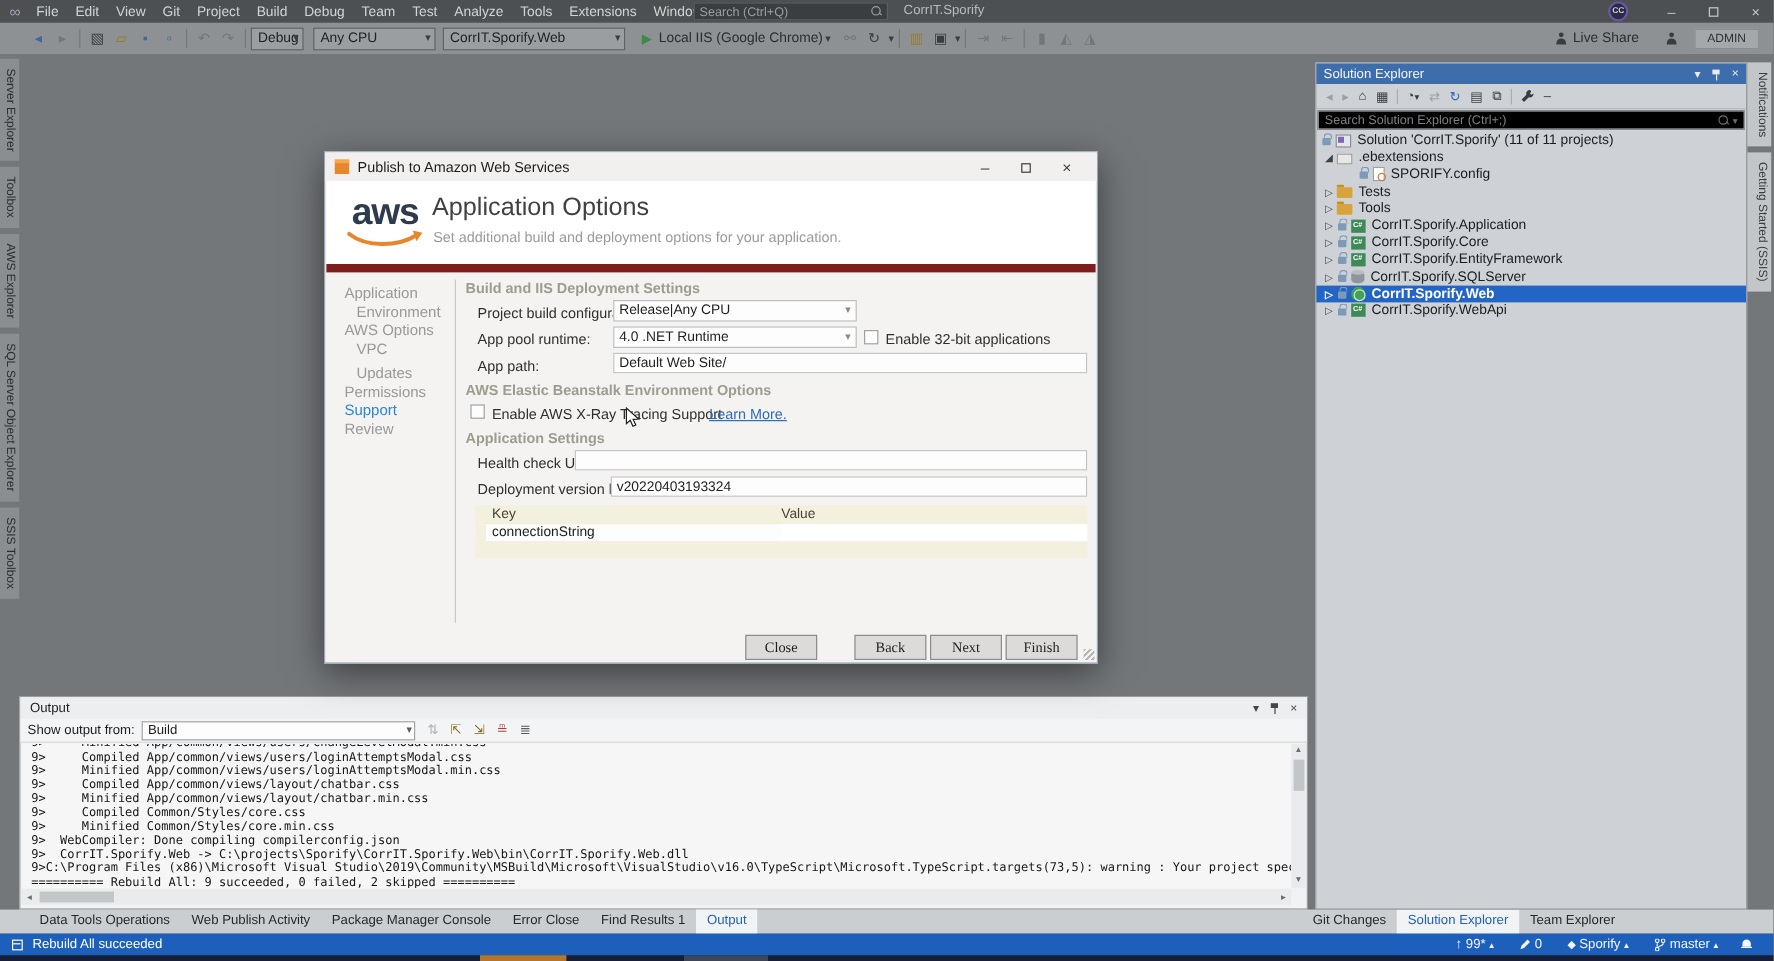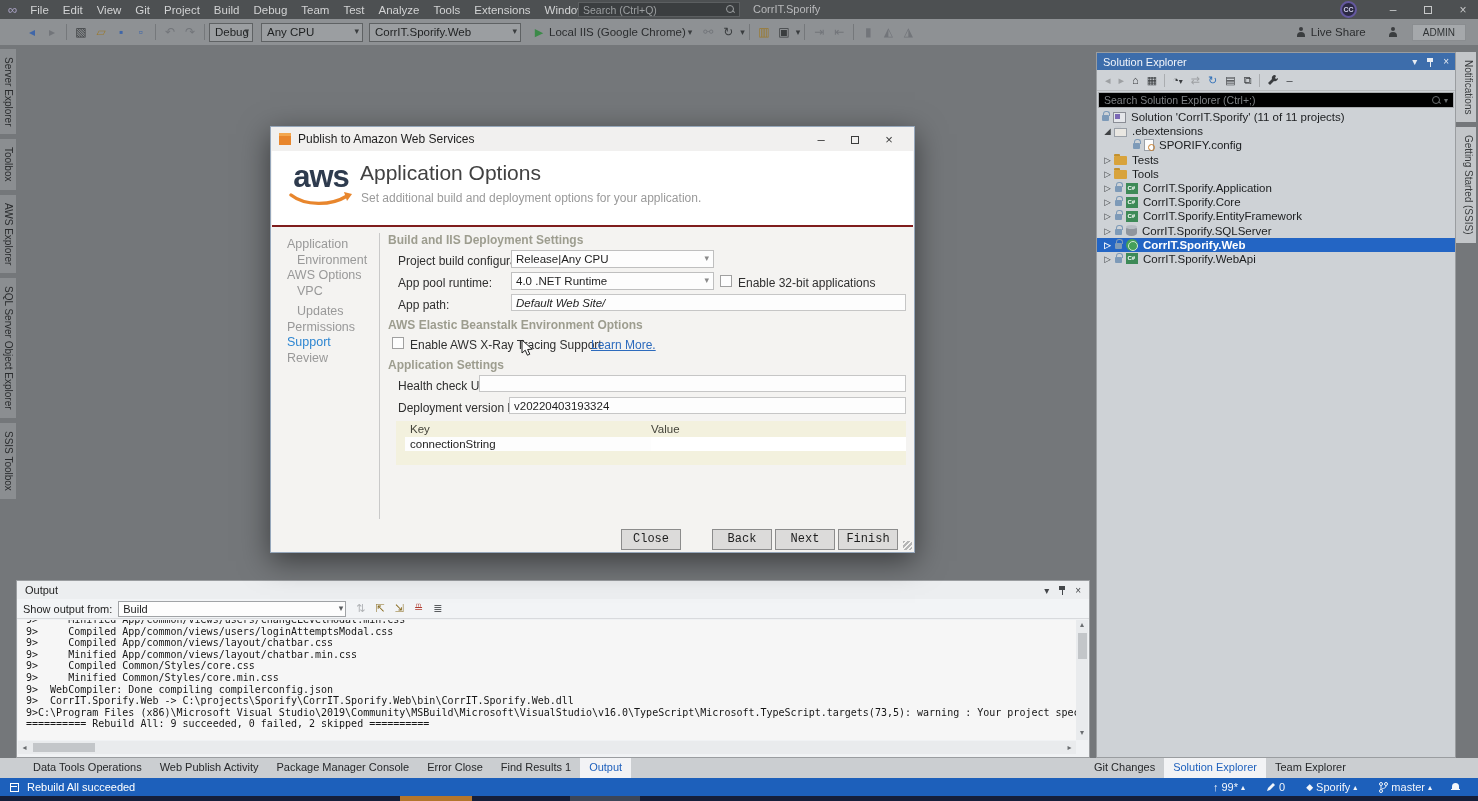--- a/index.html
+++ b/index.html
@@ -125,21 +125,21 @@
   .ic-database::before{content:'';position:absolute;left:0;top:-1px;width:11px;height:4px;border-radius:50%;background:#b8bdc4}
   .ic-web{background:#45a05a;width:12px;height:12px;border-radius:50%}
   .ic-web::after{content:'';position:absolute;left:2px;top:2px;width:8px;height:8px;border:1px solid #cfe8d4;border-radius:50%}
 
   
   #dialog{position:absolute;left:270px;top:126px;width:645px;height:427px;background:#f4f3f1;border:1px solid #96a7bb;box-shadow:0 8px 28px rgba(0,0,0,.5);font-size:12px}
   #dlg-title{height:24px;background:#f1f0ef;display:flex;align-items:center;padding:0 8px;font-size:12px;color:#1e1e1e}
   .awscube{width:12px;height:12px;background:#e8862d;border-top:3px solid #f3a74f;margin-right:7px}
   #dlg-title .sp{flex:1}
   #dlg-title .wb{width:34px;text-align:center;color:#3c3c3c;font-size:13px}
-  #dlg-header{position:absolute;left:1px;top:24px;right:1px;height:76px;background:#fff;border-bottom:2px solid #7f1d1d}
+  #dlg-header{position:absolute;left:1px;top:24px;right:1px;height:76px;background:#fff;border-bottom:7px solid #7f1d1d}
   #aws-logo{position:absolute;left:14px;top:10px;width:70px;text-align:center}
   #aws-logo .txt{font-size:31px;font-weight:bold;color:#2e3b4e;letter-spacing:-1px;line-height:1}
   #dlg-heading{position:absolute;left:88px;top:10px;font-size:21px;color:#414141}
   #dlg-sub{position:absolute;left:89px;top:40px;font-size:12px;color:#9a9a9a}
   #dlg-nav{position:absolute;left:16px;top:110px;font-size:12.5px;color:#999}
   .nav-item{line-height:15.7px;cursor:default}
   .nav-item.ind{padding-left:10px}
   .nav-item.gap{margin-top:4px}
   .nav-item.active{color:#2e86d1}
   #dlg-vline{position:absolute;left:108px;top:106px;width:1px;height:286px;background:#c9c9c9}
@@ -150,21 +150,21 @@
   .dinput{position:absolute;height:17px;background:#fdfdfd;border:1px solid #c6c6c6;font-size:11.5px;color:#1e1e1e;padding:0 4px;font-family:"Liberation Sans",sans-serif}
   .dcheck{position:absolute;width:12px;height:12px;background:#fdfdfd;border:1px solid #a0a0a0}
   .dlink{position:absolute;color:#2d6bbd;text-decoration:underline;font-size:12px}
   #dlg-table{position:absolute;left:125px;top:294px;width:510px}
   #dlg-table .thead{height:16px;background:#f3f1de;display:flex;font-size:11.5px;color:#44443a;align-items:center}
   #dlg-table .th-key{padding-left:14px;width:255px}
   #dlg-table .trow{height:14px;background:#fdfdfd;border-left:9px solid #f3f1de;display:flex;font-size:11.5px;align-items:center}
   #dlg-table .td-key{padding-left:5px;width:246px}
   #dlg-table .td-val{flex:1;background:#fff;height:14px}
   #dlg-table .trow2{height:14px;background:#f3f1de}
-  .dlg-btn{position:absolute;width:60px;height:21px;background:#dcdbda;border:1px solid #8c8c8c;font-size:12px;color:#1e1e1e;font-family:Liberation Mono, monospace;text-align:center;line-height:19px}
+  .dlg-btn{position:absolute;width:60px;height:21px;background:#dcdbda;border:1px solid #8c8c8c;font-size:12px;color:#1e1e1e;font-family:Liberation Serif, serif;text-align:center;line-height:19px}
   #dlg-grip{position:absolute;right:2px;bottom:2px;width:9px;height:9px;background:
     repeating-linear-gradient(135deg,#b5b5b5 0 1.5px,transparent 1.5px 3.5px)}
 
   
   #cursor{position:absolute;left:521px;top:339px;z-index:50}
 </style>
 </head>
 <body>
 
 <div id="titlebar">
@@ -272,20 +272,21 @@
     <span class="oti" style="color:#b0b3b6">⇅</span>
     <span class="oti amber">⇱</span>
     <span class="oti amber">⇲</span>
     <span class="oti red">≞</span>
     <span class="oti">≣</span>
   </div>
   <div id="out-body">
     <div id="out-lines">
         <div class="out-line">9&gt;     Minified App/common/views/users/changeLevelModal.min.css</div>
         <div class="out-line">9&gt;     Compiled App/common/views/users/loginAttemptsModal.css</div>
+        <div class="out-line">9&gt;     Minified App/common/views/users/loginAttemptsModal.min.css</div>
         <div class="out-line">9&gt;     Compiled App/common/views/layout/chatbar.css</div>
         <div class="out-line">9&gt;     Minified App/common/views/layout/chatbar.min.css</div>
         <div class="out-line">9&gt;     Compiled Common/Styles/core.css</div>
         <div class="out-line">9&gt;     Minified Common/Styles/core.min.css</div>
         <div class="out-line">9&gt;  WebCompiler: Done compiling compilerconfig.json</div>
         <div class="out-line">9&gt;  CorrIT.Sporify.Web -&gt; C:\projects\Sporify\CorrIT.Sporify.Web\bin\CorrIT.Sporify.Web.dll</div>
         <div class="out-line">9&gt;C:\Program Files (x86)\Microsoft Visual Studio\2019\Community\MSBuild\Microsoft\VisualStudio\v16.0\TypeScript\Microsoft.TypeScript.targets(73,5): warning : Your project specifies TypeScriptToo</div>
         <div class="out-line">========== Rebuild All: 9 succeeded, 0 failed, 2 skipped ==========</div>
       </div>
   </div>
@@ -488,21 +489,21 @@
   <div class="dcombo" style="left:240px;top:123px;width:203px">
       <span>Release|Any CPU</span>
     </div>
   <div class="dlabel" style="left:127px;top:149px">App pool runtime:</div>
   <div class="dcombo" style="left:240px;top:145px;width:203px">
       <span>4.0 .NET Runtime</span>
     </div>
   <span class="dcheck" style="left:449px;top:148px"></span>
   <div class="dlabel" style="left:467px;top:149px">Enable 32-bit applications</div>
   <div class="dlabel" style="left:127px;top:171px">App path:</div>
-  <input class="dinput" style="left: 240px; top: 167px; width: 395px; font-style: italic;" value="Default Web Site/">
+  <input class="dinput" style="left: 240px; top: 167px; width: 395px;" value="Default Web Site/">
 
   <div class="dsec" style="left:117px;top:191px">AWS Elastic Beanstalk Environment Options</div>
   <span class="dcheck" style="left:121px;top:210px"></span>
   <div class="dlabel" style="left:139px;top:211px">Enable AWS X-Ray Tracing Support</div>
   <div class="dlink" style="left:320px;top:211px">Learn More.</div>
 
   <div class="dsec" style="left:117px;top:231px">Application Settings</div>
   <div class="dlabel" style="left:127px;top:252px">Health check URL:</div>
   <input class="dinput" style="left: 208px; top: 248px; width: 427px;" value="">
   <div class="dlabel" style="left:127px;top:274px">Deployment version label:</div>

